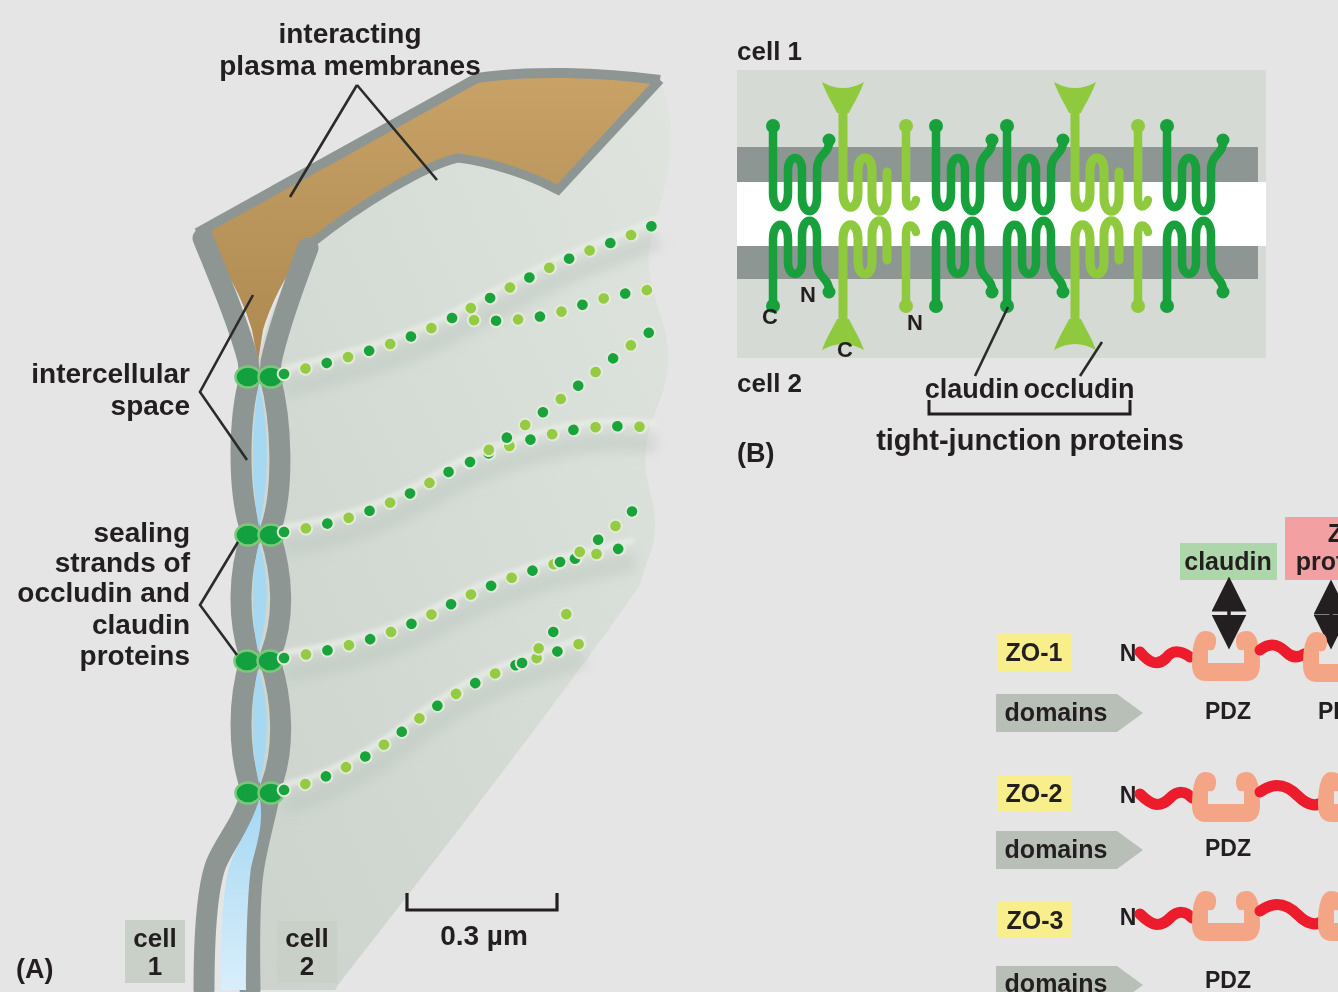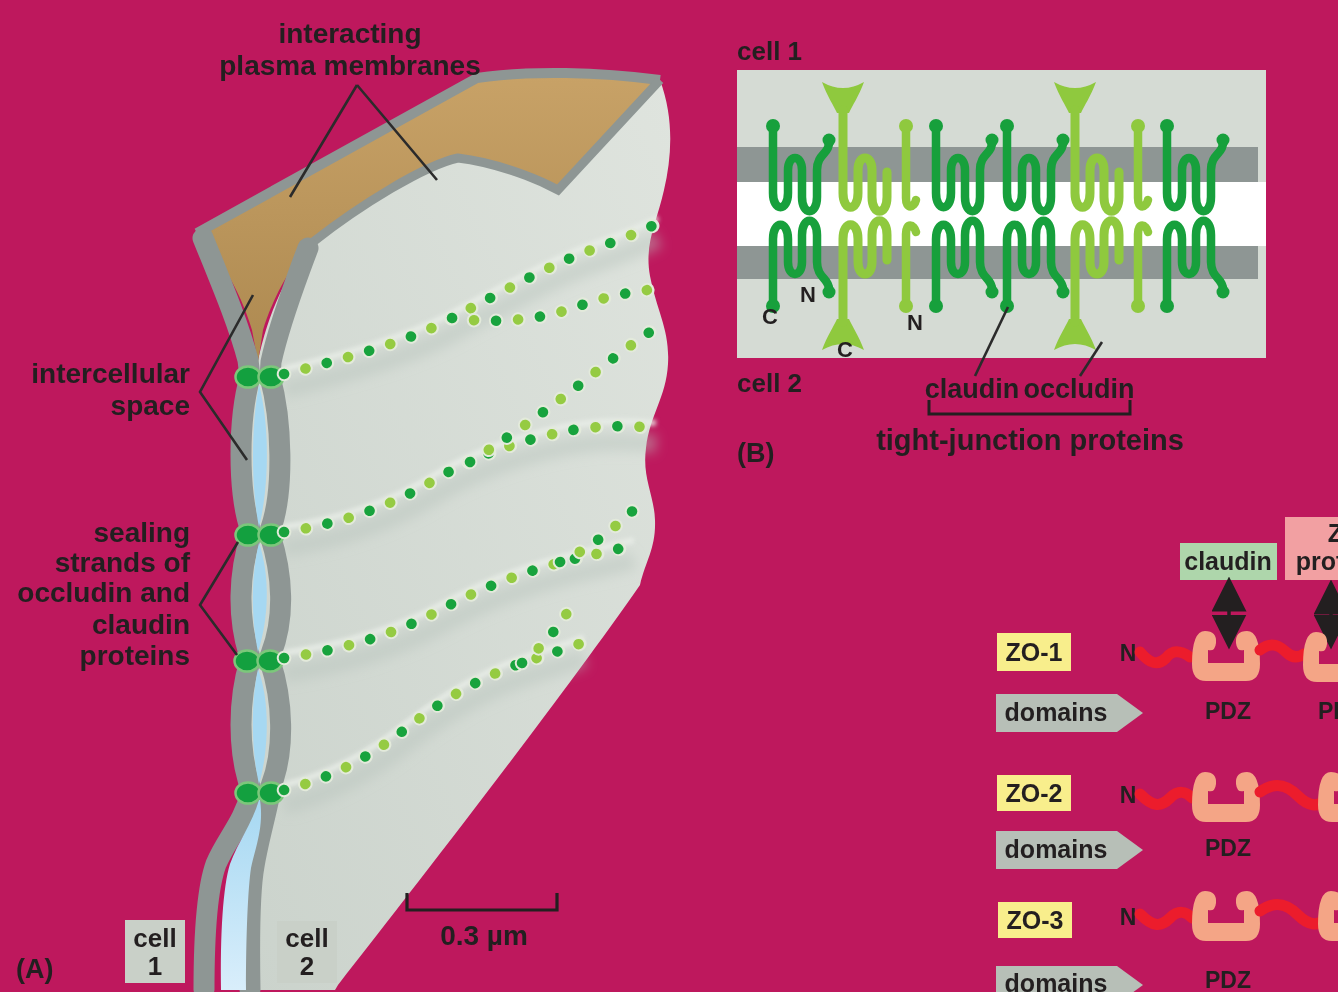--- a/index.html
+++ b/index.html
@@ -1,16 +1,16 @@
 <!DOCTYPE html>
 <html><head>
 <meta charset="utf-8">
 <style>
   html,body{margin:0;padding:0;background:#ffffff;}
-  .stage{position:relative;width:1338px;height:992px;background:#be185d;overflow:hidden;
+  .stage{position:relative;width:1338px;height:992px;background:#e5e5e5;overflow:hidden;
          font-family:"Liberation Sans",sans-serif;}
   .stage svg{position:absolute;}
   text{font-family:"Liberation Sans",sans-serif;font-weight:700;fill:#231f20;}
   .t22{font-size:22px}.t23{font-size:23px}.t25{font-size:25px}.t26{font-size:26px}
   .t27{font-size:27px}.t28{font-size:28px}.t29{font-size:29px}
   .leader{stroke:#2b2b2b;stroke-width:2.6;fill:none;}
   .rim{stroke:#8e9694;fill:none;}
   .wall{stroke:#8e9694;stroke-width:21;fill:none;stroke-linecap:round;}
   .shadow{stroke:#b9c3bc;stroke-width:18;fill:none;opacity:.45;}
   .hi{stroke:#e9ede7;stroke-width:6;fill:none;opacity:.85;}

